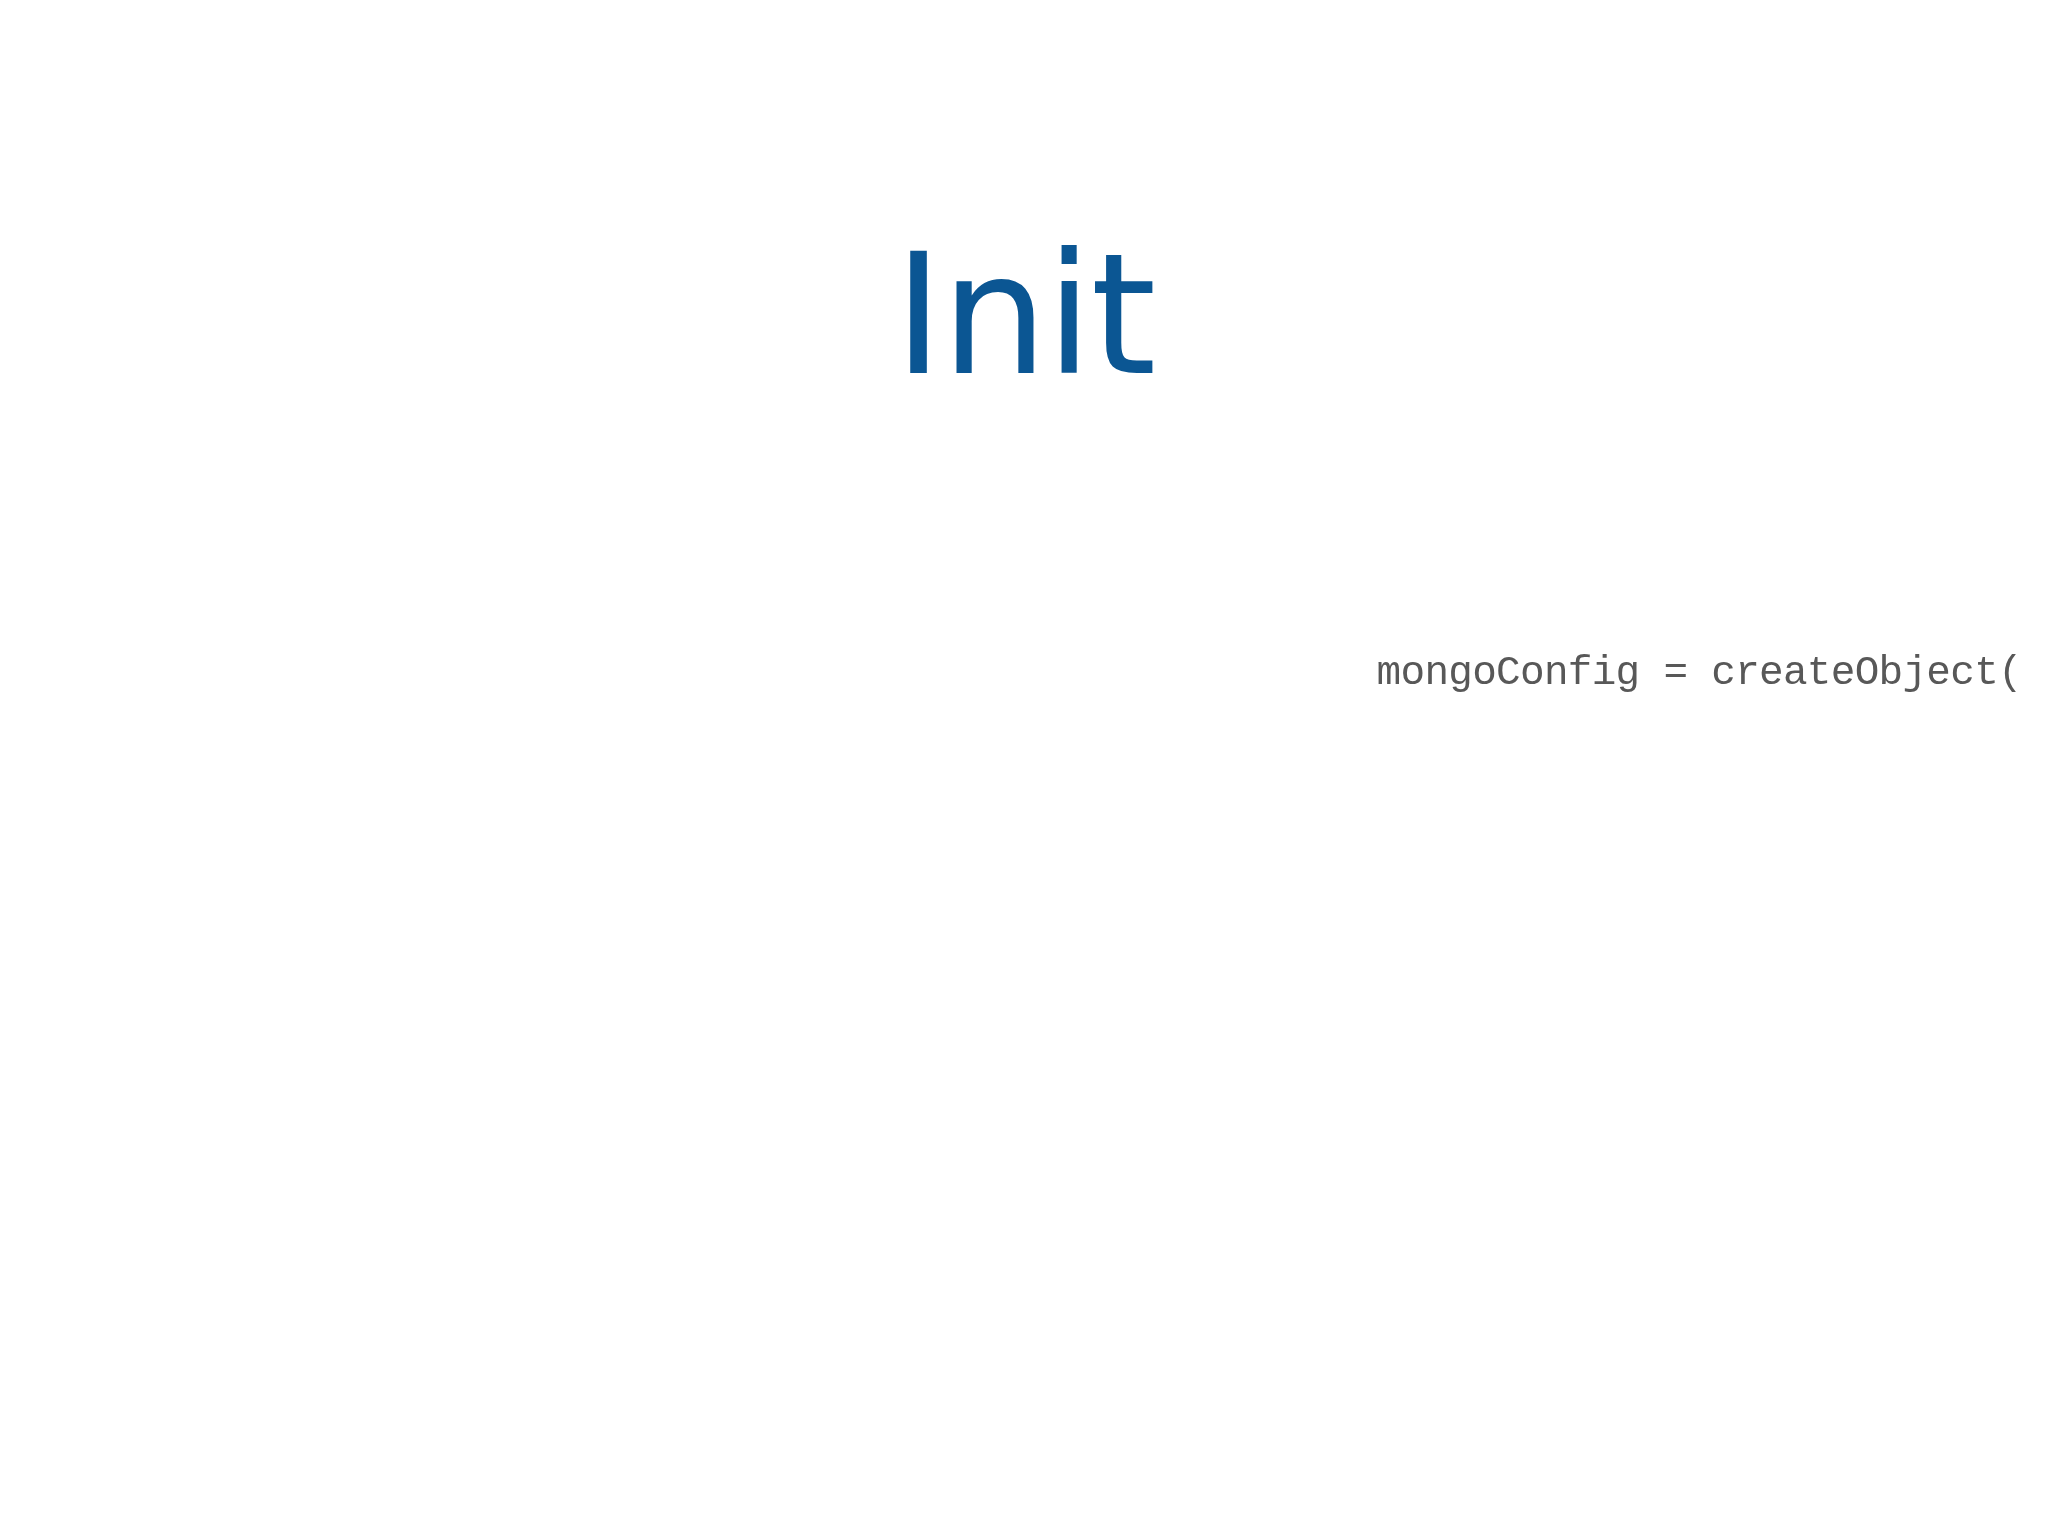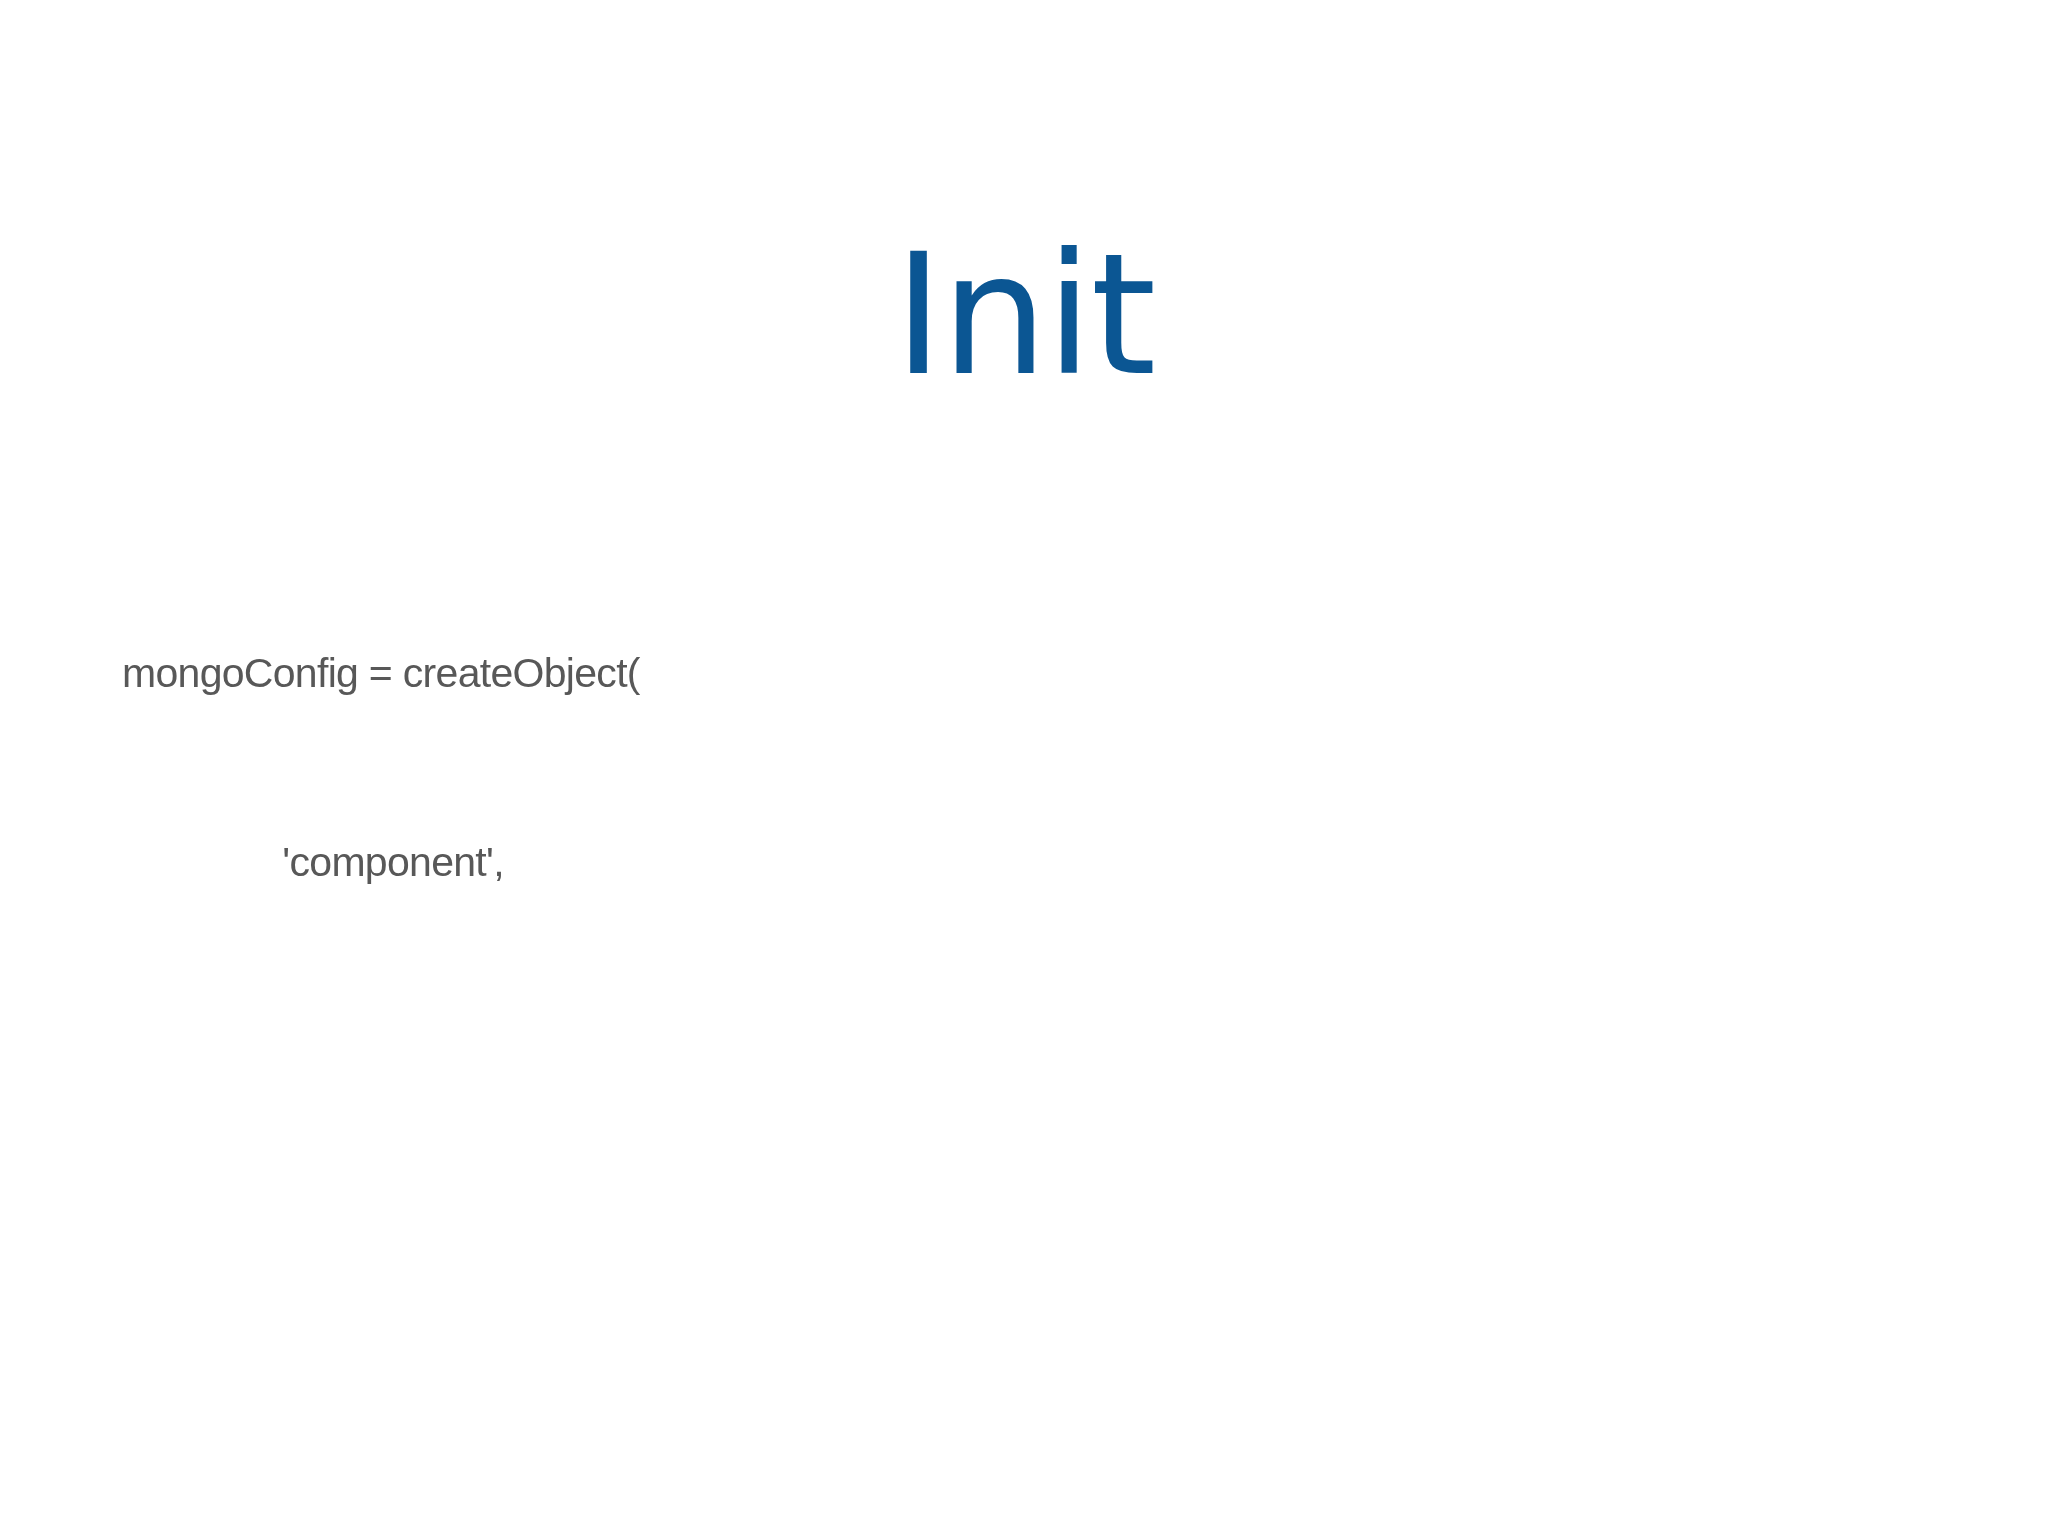--- a/index.html
+++ b/index.html
@@ -37,38 +37,38 @@
     letter-spacing: -2px;
     color: #0b5693;
     white-space: pre;
   }
 
   #code-block {
     position: absolute;
     left: 122px;
     top: 516px;
     width: 1900px;
-    font-family: Liberation Sans, sans-serif;
+    font-family: Liberation Mono, monospace;
     font-size: 41px;
     line-height: 63px;
     color: #585858;
     white-space: pre;
     letter-spacing: -0.7px;
+    text-align: right;
   }
 
   .code-line {
     display: block;
     white-space: pre;
   }
 </style>
 </head>
 <body>
 
 <div id="slide">
 
   <h1 id="slide-title">Init</h1>
 
   <div id="code-block">
     <span class="code-line">mongoConfig = createObject(</span>
-    <span class="code-line">               'component',</span>
   </div>
 
 </div>
 
 </body></html>

